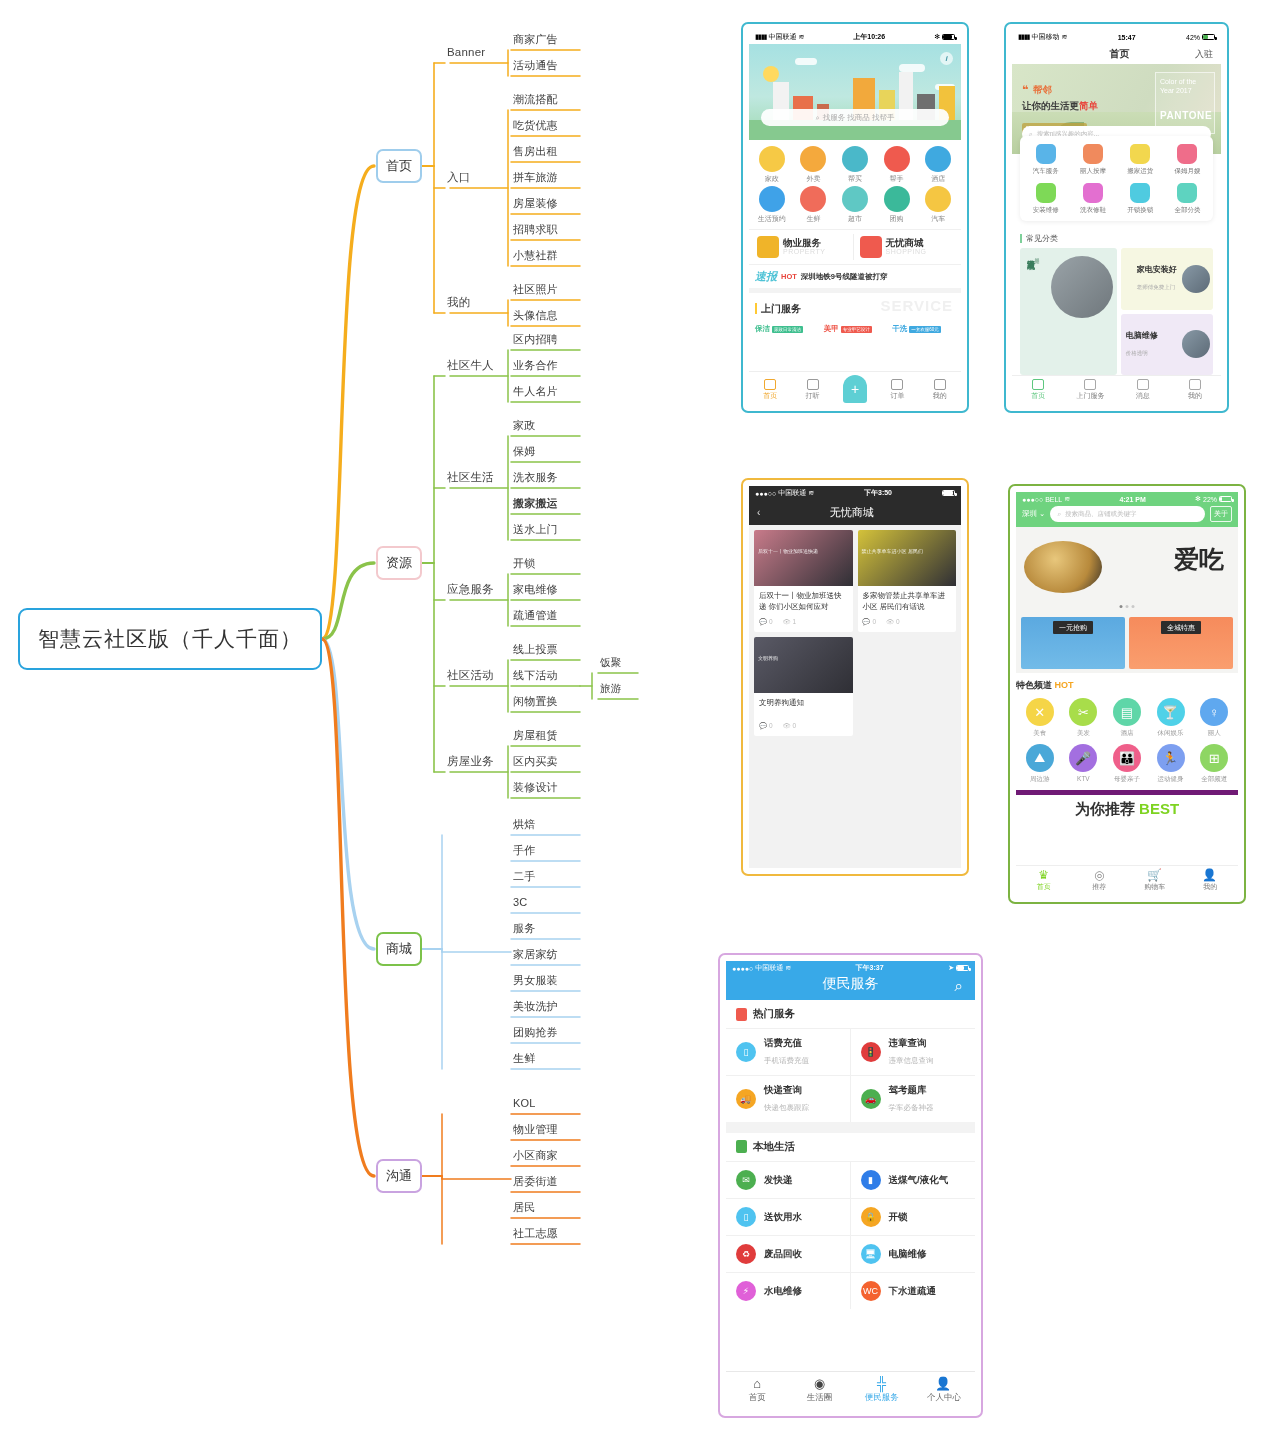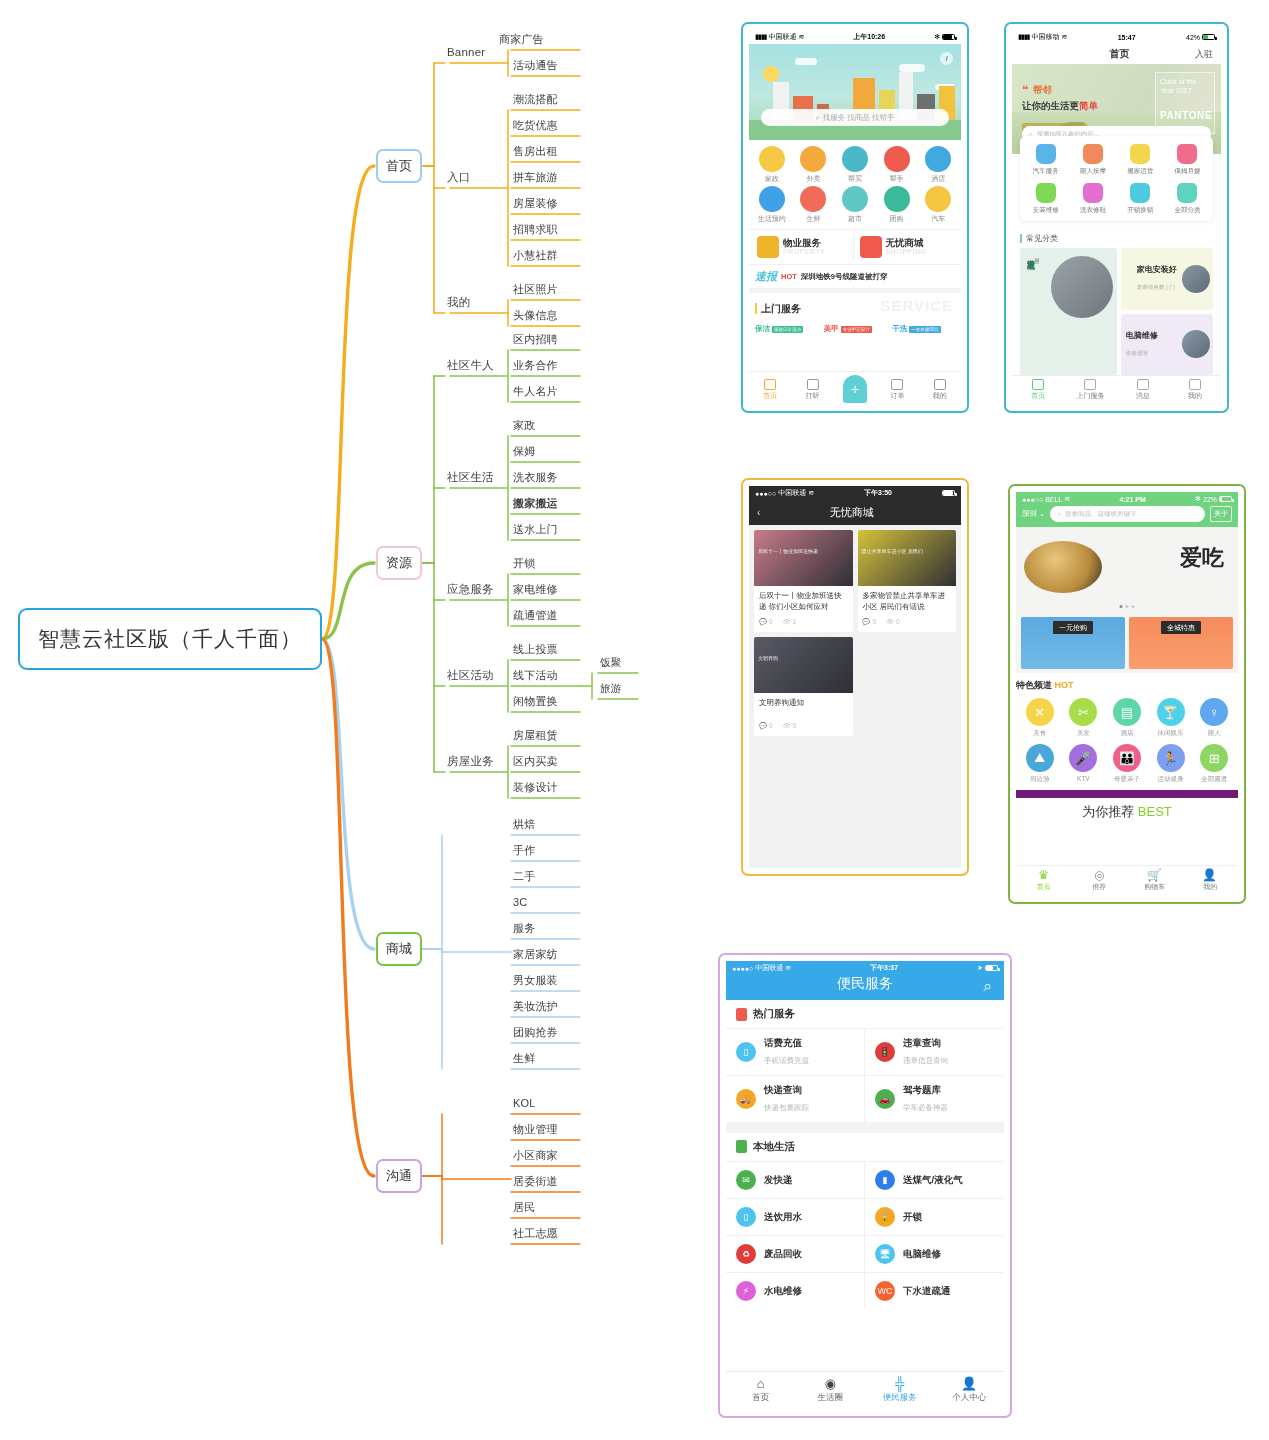--- a/index.html
+++ b/index.html
@@ -239,43 +239,43 @@
   .p4-city { font-size: 7.5px; color: #fff; white-space: nowrap; }
   .p4-search {
     flex: 1; background: #fff; border-radius: 9px; height: 16px;
     display: flex; align-items: center; gap: 4px; padding: 0 7px;
     font-size: 6.5px; color: #bbb;
   }
   .p4-about { font-size: 7px; color: #fff; border: 1px solid rgba(255,255,255,.85); border-radius: 2px; padding: 2px 3px; }
   .p4-banner { height: 86px; background: #f4f4f2; position: relative; overflow: hidden; flex: 0 0 auto; }
   .p4-bowl { position: absolute; left: 8px; top: 14px; width: 78px; height: 52px; border-radius: 50%;
     background: radial-gradient(circle at 40% 35%,#e8c77c,#b88a3c 60%,#2d2a26 100%); }
-  .p4-cal { position: absolute; right: 14px; top: 16px; font-size: 22px; color: #2a2a2a; font-weight: bold; font-family: "DejaVu Serif", serif; }
+  .p4-cal { position: absolute; right: 14px; top: 16px; font-size: 25px; color: #2a2a2a; font-weight: bold; font-family: "DejaVu Serif", serif; }
   .p4-dots { position: absolute; left: 50%; bottom: 5px; transform: translateX(-50%); display: flex; gap: 3px; }
   .p4-dots i { width: 3px; height: 3px; border-radius: 50%; background: #c9c9c9; }
   .p4-dots i.on { background: #8a8a8a; }
   .p4-promos { display: flex; gap: 4px; padding: 4px 5px; background: #f4f4f2; flex: 0 0 auto; }
   .p4-promo { flex: 1; height: 52px; border-radius: 2px; position: relative; overflow: hidden; }
   .p4-promo.a { background: linear-gradient(#5ba9e0,#72bbe8); }
   .p4-promo.b { background: linear-gradient(#f68b5c,#fa9e6e); }
   .p4-promo .lbl {
     position: absolute; left: 50%; top: 4px; transform: translateX(-50%);
     background: #2c2c2c; color: #fff; font-size: 7px; padding: 1.5px 6px; border-radius: 1px; white-space: nowrap;
   }
   .p4-hot { text-align: left; padding: 6px 0 4px; font-size: 9px; color: #333; font-weight: bold; flex: 0 0 auto; }
   .p4-hot em { color: #f5a623; font-style: normal; }
   .p4-grid { display: grid; grid-template-columns: repeat(5,1fr); gap: 6px 0; padding: 2px 2px 6px; flex: 0 0 auto; }
   .p4-cell { display: flex; flex-direction: column; align-items: center; gap: 3px; }
   .p4-ico { width: 28px; height: 28px; border-radius: 50%; display: flex; align-items: center; justify-content: center; font-size: 13px; color: #fff; }
   .p4-cap { font-size: 6.5px; color: #9a9a9a; }
-  .p4-best { text-align: center; padding: 5px 0; font-size: 13px; color: #333; font-weight: normal; border-top: 8px solid #701a75; flex: 0 0 auto; }
+  .p4-best { text-align: center; padding: 5px 0; font-size: 15px; color: #333; font-weight: bold; border-top: 5px solid #701a75; flex: 0 0 auto; }
   .p4-best em { color: #7ed321; font-style: normal; }
 
   
-  #phone-5 { left: 718px; top: 953px; width: 294px; height: 465px; border: 2px solid #d7a7e0; }
+  #phone-5 { left: 718px; top: 953px; width: 265px; height: 465px; border: 2px solid #d7a7e0; }
   .p5-nav { background: #38a9e8; color: #fff; padding: 0 10px 7px; flex: 0 0 auto; position: relative; }
   .p5-nav b { display: block; text-align: center; font-size: 14px; font-weight: normal; }
   .p5-nav .mag { position: absolute; right: 12px; top: 2px; font-size: 15px; }
   .p5-sec {
     display: flex; align-items: center; gap: 6px; padding: 7px 10px;
     background: #fff; flex: 0 0 auto;
   }
   .p5-sec b { font-size: 10.5px; color: #333; font-weight: bold; }
   .p5-grid { display: grid; grid-template-columns: 1fr 1fr; flex: 0 0 auto; }
   .p5-item {
@@ -382,21 +382,21 @@
       <path d="M 511 1166 L 580 1166" stroke="#f07c1e" stroke-width="1.5" fill="none" stroke-linecap="round"></path>
       <path d="M 511 1192 L 580 1192" stroke="#f07c1e" stroke-width="1.5" fill="none" stroke-linecap="round"></path>
       <path d="M 511 1218 L 580 1218" stroke="#f07c1e" stroke-width="1.5" fill="none" stroke-linecap="round"></path>
       <path d="M 511 1244 L 580 1244" stroke="#f07c1e" stroke-width="1.5" fill="none" stroke-linecap="round"></path>
       <path d="M 442 1114 L 442 1244" stroke="#f07c1e" stroke-width="1.5" fill="none" stroke-linecap="round"></path>
       <path d="M 442 1179 L 511 1179" stroke="#f07c1e" stroke-width="1.5" fill="none" stroke-linecap="round"></path>
       <path d="M 422 1176 L 442 1176" stroke="#f07c1e" stroke-width="2" fill="none" stroke-linecap="round"></path>
       <path d="M 442 1176 L 442 1179" stroke="#f07c1e" stroke-width="1.6" fill="none" stroke-linecap="round"></path>
     </svg>
   <div id="mindmap-labels">
-      <div class="mm-label lv3" style="left: 499px; top: 34px;">商家广告</div>
+      <div class="mm-label lv3" style="left: 513px; top: 34px;">商家广告</div>
       <div class="mm-label lv3" style="left: 513px; top: 60px;">活动通告</div>
       <div class="mm-label lv2" style="left: 447px; top: 47px;">Banner</div>
       <div class="mm-label lv3" style="left: 513px; top: 94px;">潮流搭配</div>
       <div class="mm-label lv3" style="left: 513px; top: 120px;">吃货优惠</div>
       <div class="mm-label lv3" style="left: 513px; top: 146px;">售房出租</div>
       <div class="mm-label lv3" style="left: 513px; top: 172px;">拼车旅游</div>
       <div class="mm-label lv3" style="left: 513px; top: 198px;">房屋装修</div>
       <div class="mm-label lv3" style="left: 513px; top: 224px;">招聘求职</div>
       <div class="mm-label lv3" style="left: 513px; top: 250px;">小慧社群</div>
       <div class="mm-label lv2" style="left: 447px; top: 172px;">入口</div>

